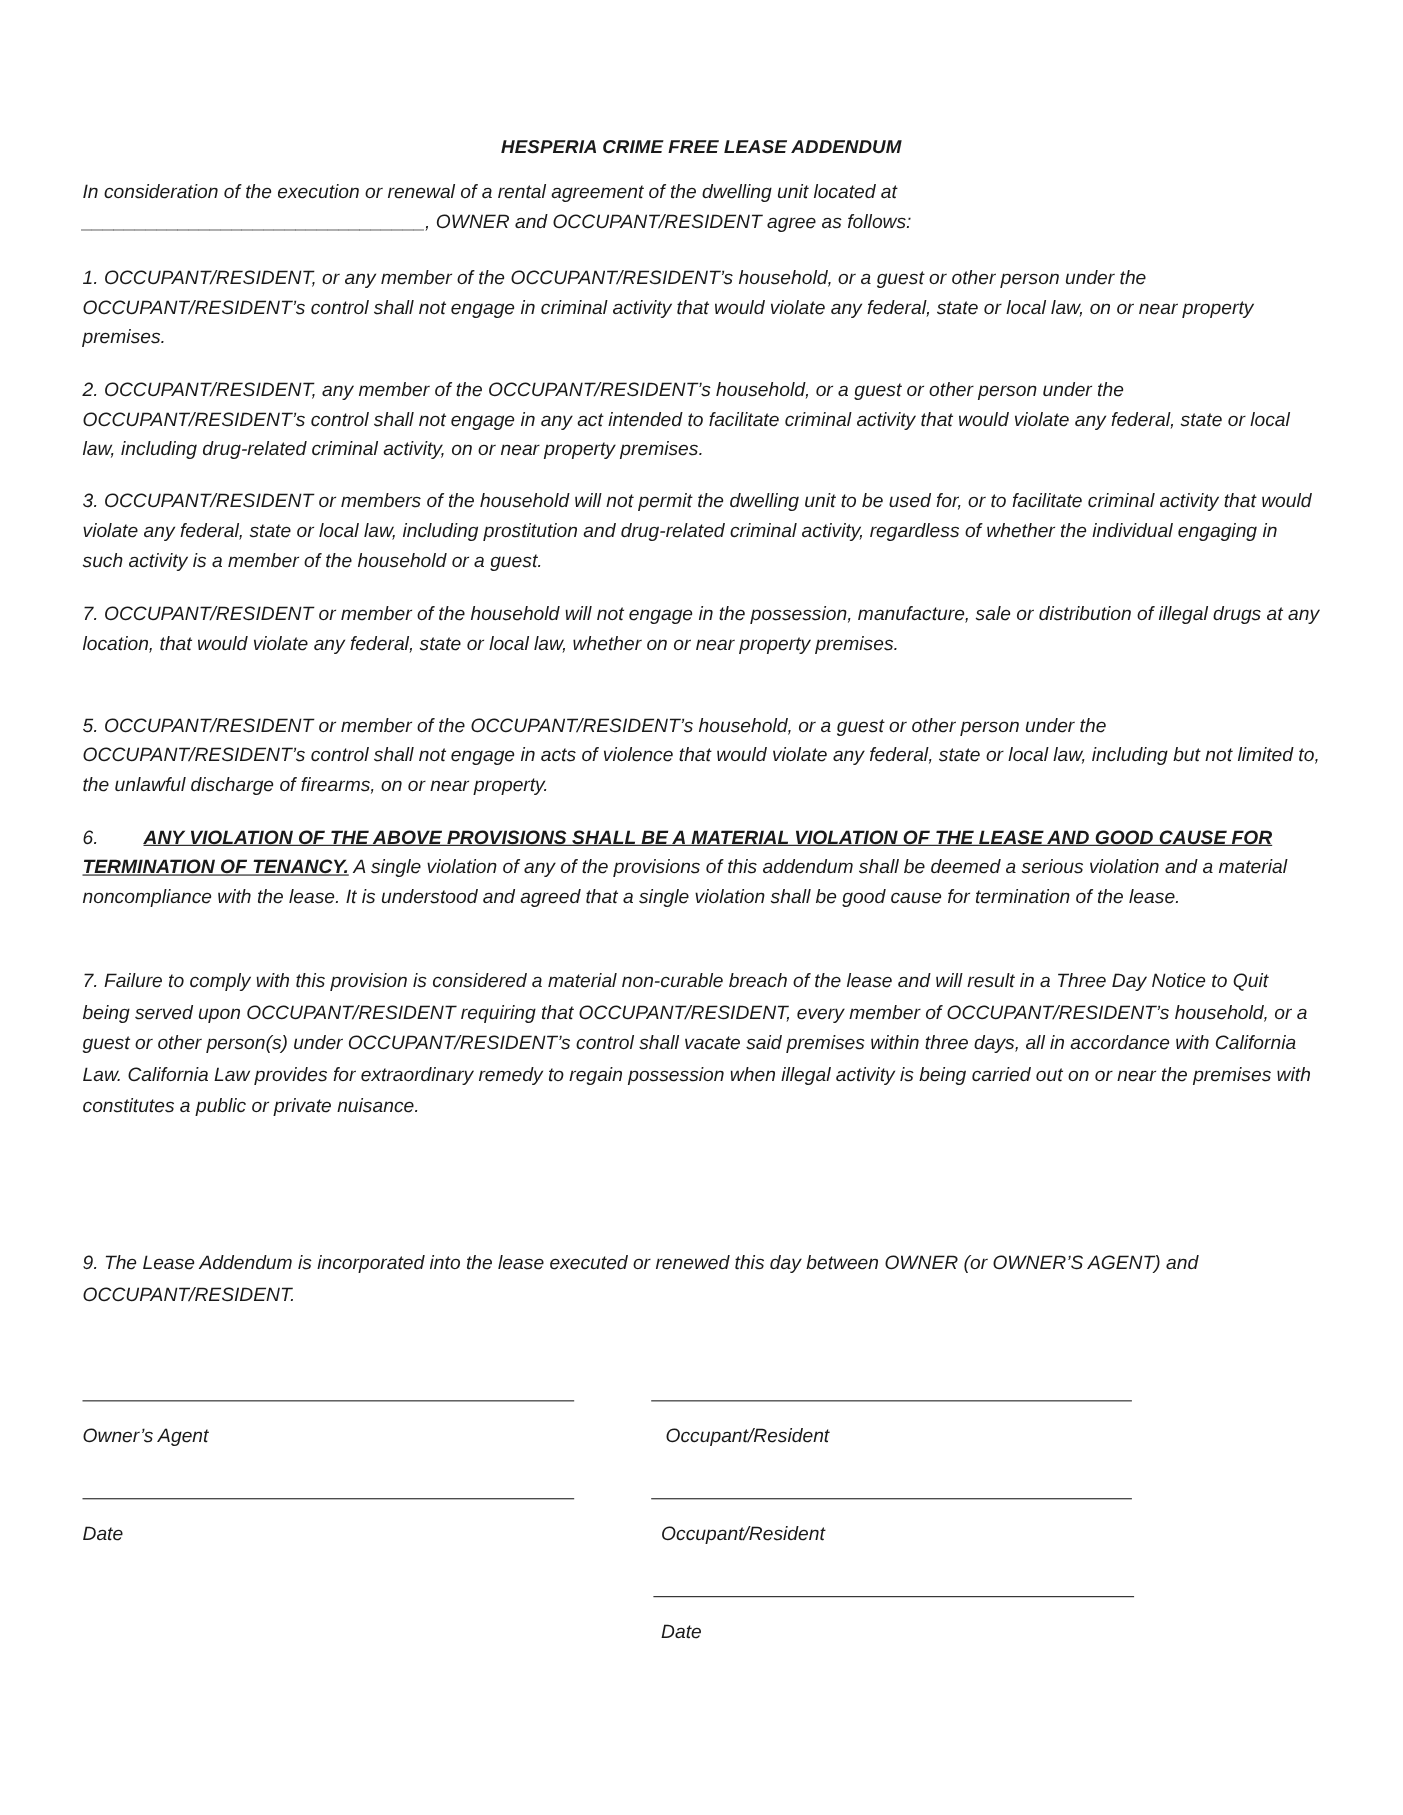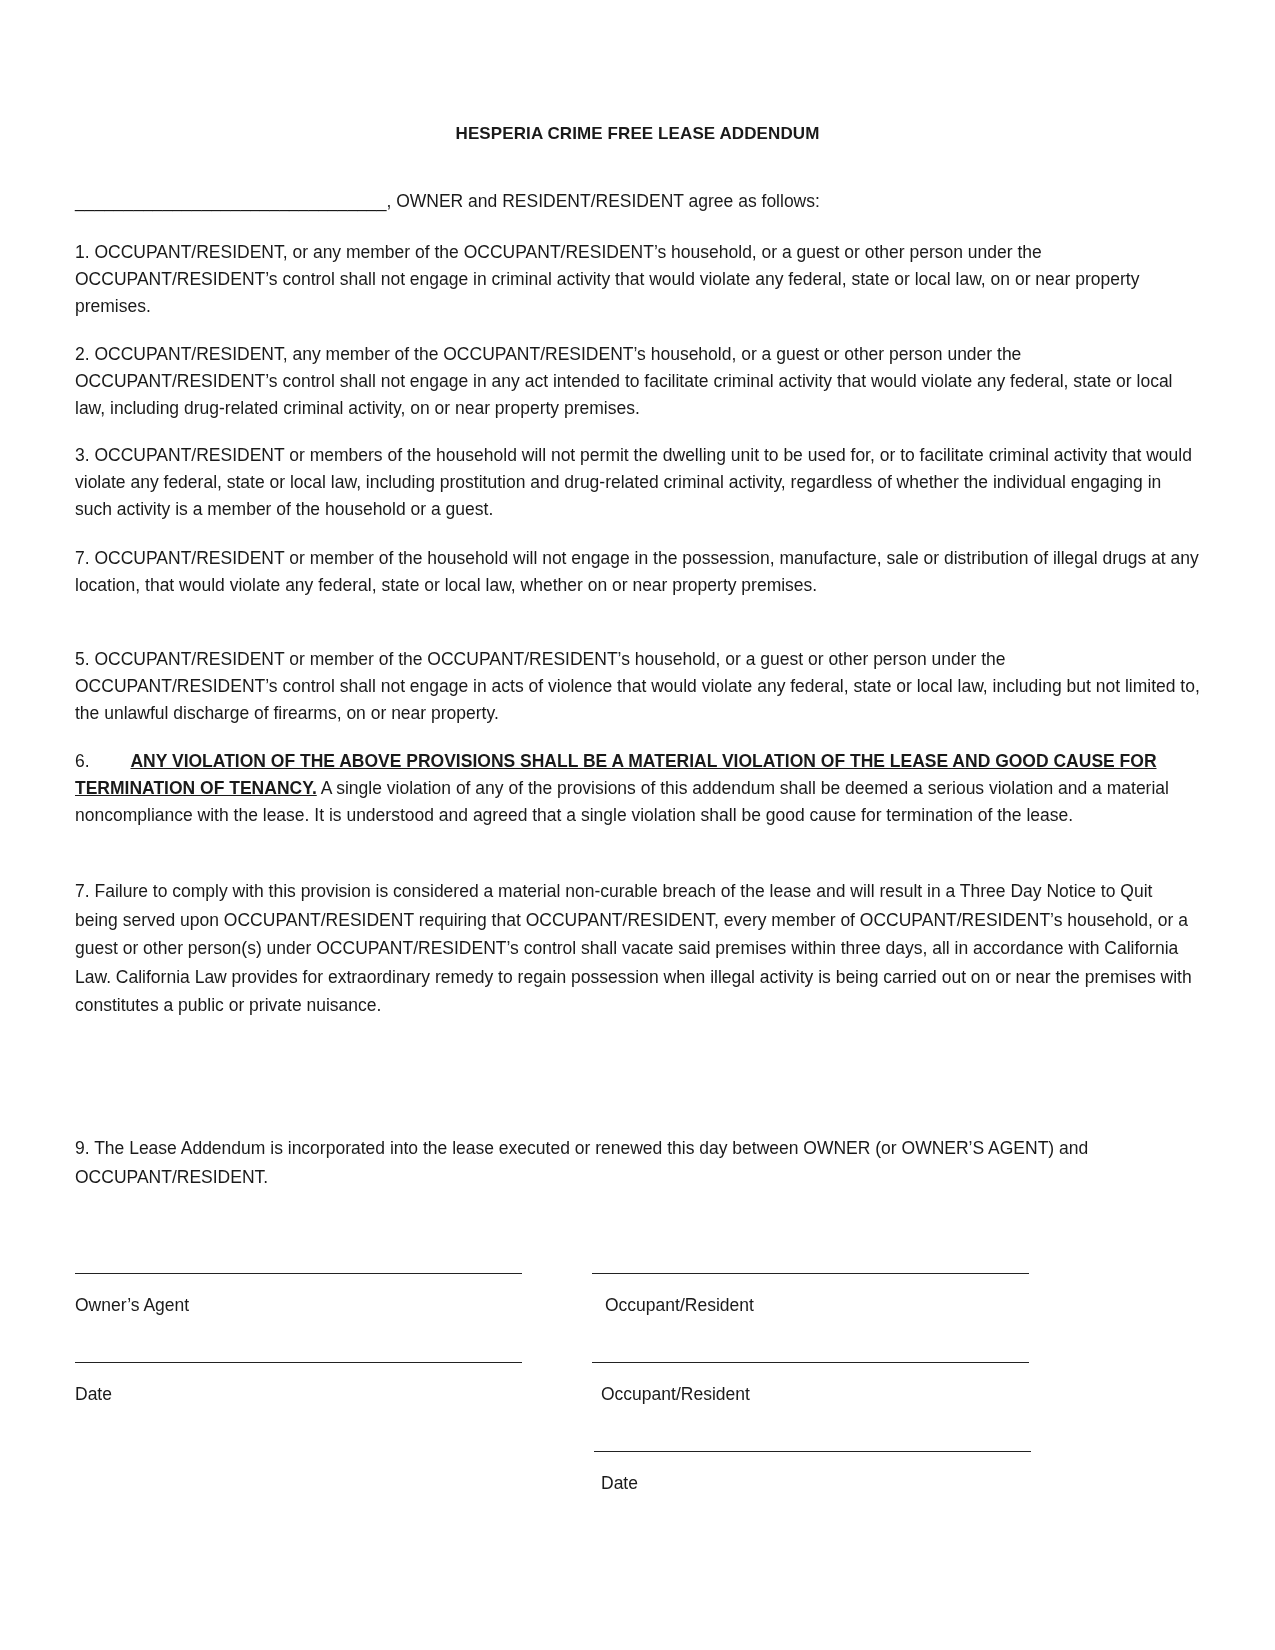--- a/index.html
+++ b/index.html
@@ -1,34 +1,34 @@
 <!DOCTYPE html>
 <html><head>
 <meta charset="utf-8">
 <style>
   html, body { margin: 0; padding: 0; background: #ffffff; }
   body { width: 1275px; height: 1650px; position: relative; overflow: hidden;
          font-family: "Liberation Sans", sans-serif; color: #1a1a1a; }
-  .page { position: absolute; left: 0; top: 0; width: 1145px; height: 1650px; }
+  .page { position: absolute; left: 0; top: 0; width: 1145px; height: 1650px; font-style: italic; }
   .title { position: absolute; top: 124px; left: 0; width: 1275px; text-align: center;
            font-weight: bold; font-size: 17px; letter-spacing: 0.1px; }
   .para { position: absolute; left: 75px; width: 1125px; font-size: 17.5px; line-height: 27px; margin: 0; }
   .ul { text-decoration: underline; font-weight: bold; margin-left: 36px; }
   .sigline { position: absolute; height: 0; border-top: 1.5px solid #222; }
   .siglabel { position: absolute; font-size: 17.5px; }
 </style>
 </head>
 <body>
 
 <div class="page">
   <div class="title">HESPERIA CRIME FREE LEASE ADDENDUM</div>
 
   <p class="para" style="top:161px;">
-    <br>
-    <span>________________________________</span><span>, OWNER and RESIDENT/RESIDENT agree as follows:</span>
+    <span>In consideration of the execution or renewal of a rental agreement of the dwelling unit located at</span><br>
+    <span>________________________________</span><span>, OWNER and OCCUPANT/RESIDENT agree as follows:</span>
   </p>
 
   <p class="para" style="top:239px;">1. OCCUPANT/RESIDENT, or any member of the OCCUPANT/RESIDENT’s household, or a guest or other person under the OCCUPANT/RESIDENT’s control shall not engage in criminal activity that would violate any federal, state or local law, on or near property premises.</p>
   <p class="para" style="top:341px;">2. OCCUPANT/RESIDENT, any member of the OCCUPANT/RESIDENT’s household, or a guest or other person under the OCCUPANT/RESIDENT’s control shall not engage in any act intended to facilitate criminal activity that would violate any federal, state or local law, including drug-related criminal activity, on or near property premises.</p>
   <p class="para" style="top:442px;">3. OCCUPANT/RESIDENT or members of the household will not permit the dwelling unit to be used for, or to facilitate criminal activity that would violate any federal, state or local law, including prostitution and drug-related criminal activity, regardless of whether the individual engaging in such activity is a member of the household or a guest.</p>
   <p class="para" style="top:545px;">7. OCCUPANT/RESIDENT or member of the household will not engage in the possession, manufacture, sale or distribution of illegal drugs at any location, that would violate any federal, state or local law, whether on or near property premises.</p>
   <p class="para" style="top:646px;">5. OCCUPANT/RESIDENT or member of the OCCUPANT/RESIDENT’s household, or a guest or other person under the OCCUPANT/RESIDENT’s control shall not engage in acts of violence that would violate any federal, state or local law, including but not limited to, the unlawful discharge of firearms, on or near property.</p>
 
   <p class="para" style="top:748px;">
     <span>6. </span><span class="ul">ANY VIOLATION OF THE ABOVE PROVISIONS SHALL BE A MATERIAL VIOLATION OF THE LEASE AND GOOD CAUSE FOR TERMINATION OF TENANCY.</span><span> A single violation of any of the provisions of this addendum shall be deemed a serious violation and a material noncompliance with the lease. It is understood and agreed that a single violation shall be good cause for termination of the lease.</span>

